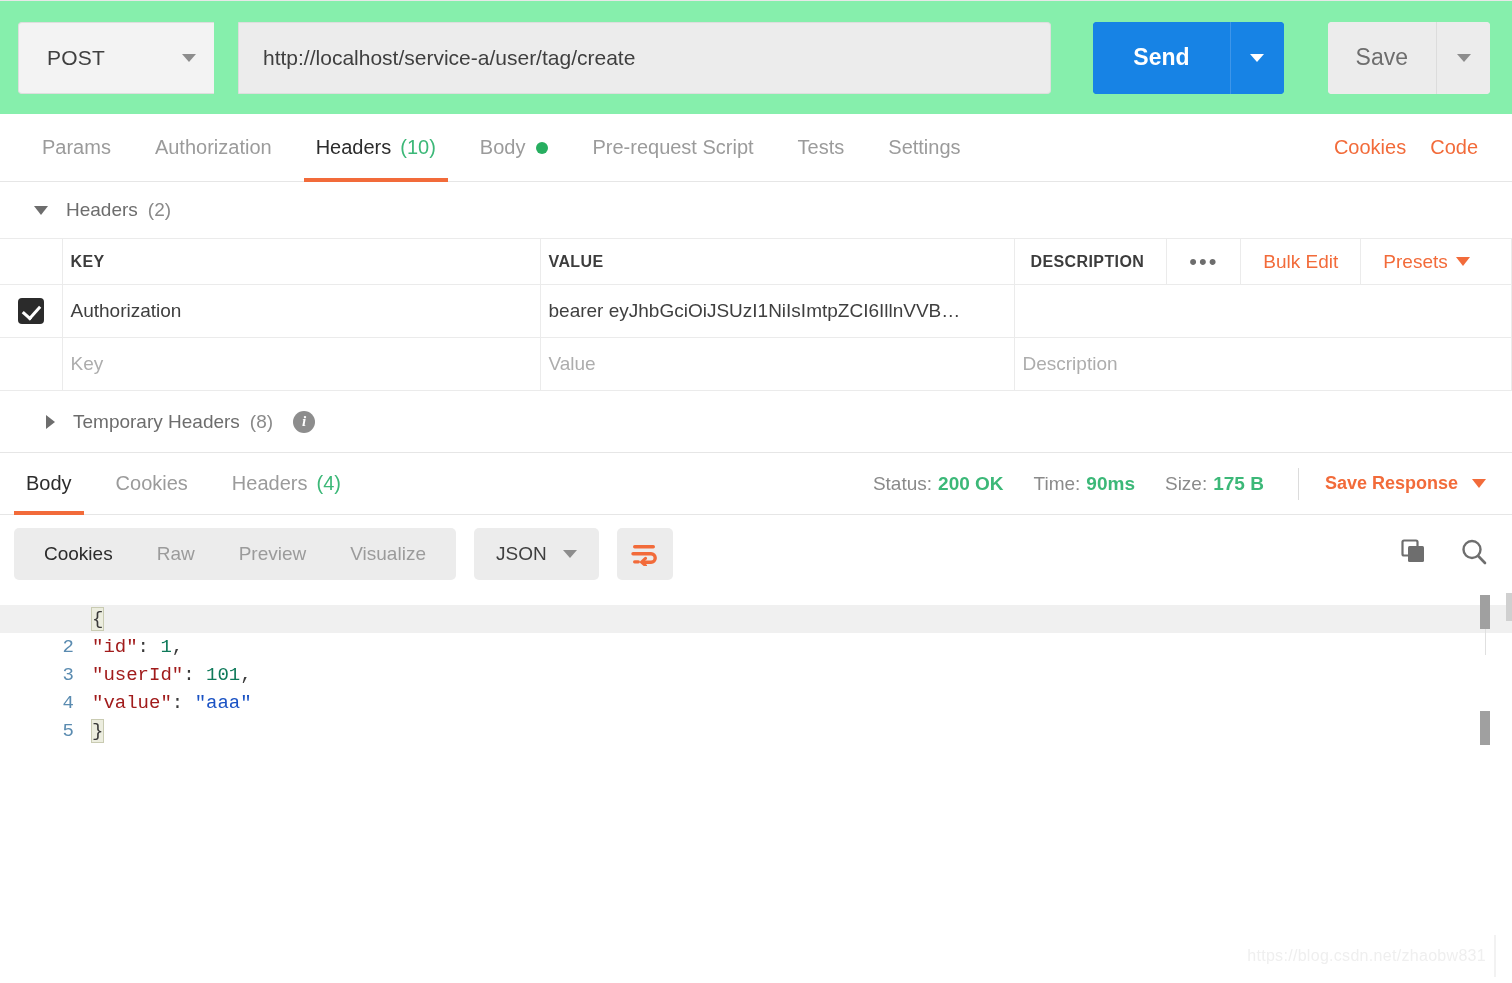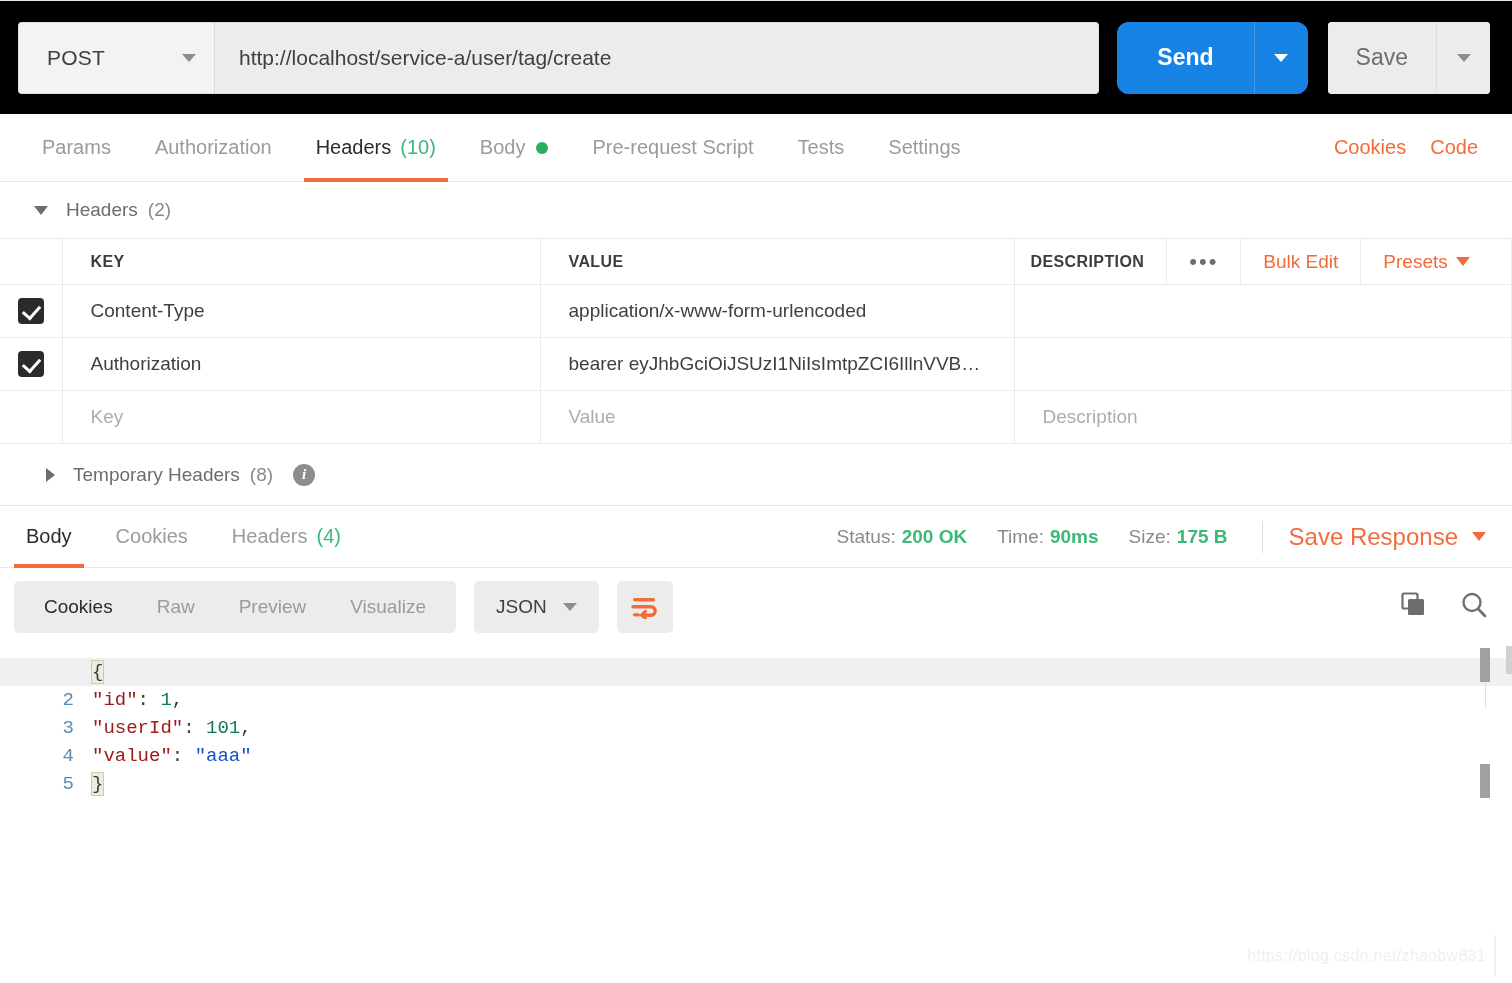--- a/index.html
+++ b/index.html
@@ -13,21 +13,22 @@
     position: relative;
   }
 
   
   .topbar {
     height: 114px;
     border-top: 1px solid #e8e8e8;
     display: flex;
     align-items: center;
     padding: 0 22px 0 18px;
-    background: #000000;
+    background: #86efac;
+    gap: 24px;
   }
   .method-box {
     width: 196px; height: 72px;
     background: #f3f3f3;
     border: 1px solid #dedede;
     border-right: none;
     border-radius: 4px 0 0 4px;
     display: flex; align-items: center; justify-content: space-between;
     padding: 0 18px 0 28px;
   }
@@ -48,21 +49,21 @@
     display: flex; align-items: center;
     padding: 0 24px;
     font-size: 21px;
     color: #3f3f3f;
     overflow: hidden; white-space: nowrap;
   }
   .send-group {
     margin-left: 18px;
     display: flex; align-items: stretch;
     height: 72px;
-    border-radius: 12px;
+    border-radius: 4px;
     overflow: hidden;
     background: #1783e5;
   }
   .send-btn {
     display: flex; align-items: center; justify-content: center;
     padding: 0 40px;
     color: #fff; font-size: 23px; font-weight: bold;
     background: #1783e5;
   }
   .send-caret-btn {
@@ -161,21 +162,21 @@
     padding: 0;
     text-align: left;
     font-weight: normal;
     vertical-align: middle;
   }
   table.hdr th { height: 46px; }
   .col-chk { width: 62px; border-left: none !important; border-right: none !important; }
   .col-key { width: 478px; }
   .col-val { width: 474px; }
   .col-desc { }
-  .cell-pad { padding-left: 28px; font-size: 19px; color: #3f3f3f; white-space: nowrap; overflow: hidden; }
+  .cell-pad { padding-left: 8px; font-size: 19px; color: #3f3f3f; white-space: nowrap; overflow: hidden; }
   .cell-pad.ph { color: #adadad; }
   th .cell-pad { font-size: 16px; font-weight: bold; color: #3c3c3c; letter-spacing: .4px; }
   .th-desc-inner {
     display: flex; align-items: center; height: 100%;
   }
   .th-desc-inner .lbl { padding-left: 16px; font-size: 16px; font-weight: bold; color: #3c3c3c; letter-spacing: .4px; }
   .vsep { width: 1px; height: 100%; background: #ebebeb; margin: 0 22px; }
   .dots { color: #6d6d6d; font-size: 22px; letter-spacing: 2px; line-height: 1; }
   .bulk { color: #f26b3a; font-size: 19px; }
   .presets { color: #f26b3a; font-size: 19px; display: flex; align-items: center; gap: 8px; padding-right: 18px; }
@@ -225,21 +226,21 @@
   .resp-tabs .tab { font-size: 20px; }
   .status-area {
     margin-left: auto;
     display: flex; align-items: center;
     padding-right: 26px;
     font-size: 19px; color: #8a8a8a;
   }
   .stat { margin-left: 30px; white-space: nowrap; }
   .stat b { font-weight: bold; color: #3cb878; margin-left: 6px; }
   .stat-sep { width: 1px; height: 32px; background: #dcdcdc; margin: 0 26px 0 34px; }
-  .save-resp { color: #f26b3a; font-size: 24px; font-weight: normal; display: flex; align-items: center; gap: 14px; }
+  .save-resp { color: #f26b3a; font-size: 18px; font-weight: bold; display: flex; align-items: center; gap: 14px; }
 
   
   .viewer-bar {
     height: 78px;
     display: flex; align-items: center;
     padding: 0 22px 0 14px;
   }
   .seg {
     background: #ececec; border-radius: 5px;
     display: flex; align-items: center;
@@ -393,34 +394,20 @@
         </div>
       </th>
     </tr>
   </thead>
   <tbody>
     <tr>
       <td class="col-chk">
         <div class="chk"></div>
       </td>
       <td>
-        <div class="cell-pad">Content-Type</div>
-      </td>
-      <td>
-        <div class="cell-pad">application/x-www-form-urlencoded</div>
-      </td>
-      <td>
-        <div class="cell-pad"></div>
-      </td>
-    </tr>
-    <tr>
-      <td class="col-chk">
-        <div class="chk"></div>
-      </td>
-      <td>
         <div class="cell-pad">Authorization</div>
       </td>
       <td>
         <div class="cell-pad">bearer eyJhbGciOiJSUzI1NiIsImtpZCI6IllnVVB…</div>
       </td>
       <td>
         <div class="cell-pad"></div>
       </td>
     </tr>
     <tr>

